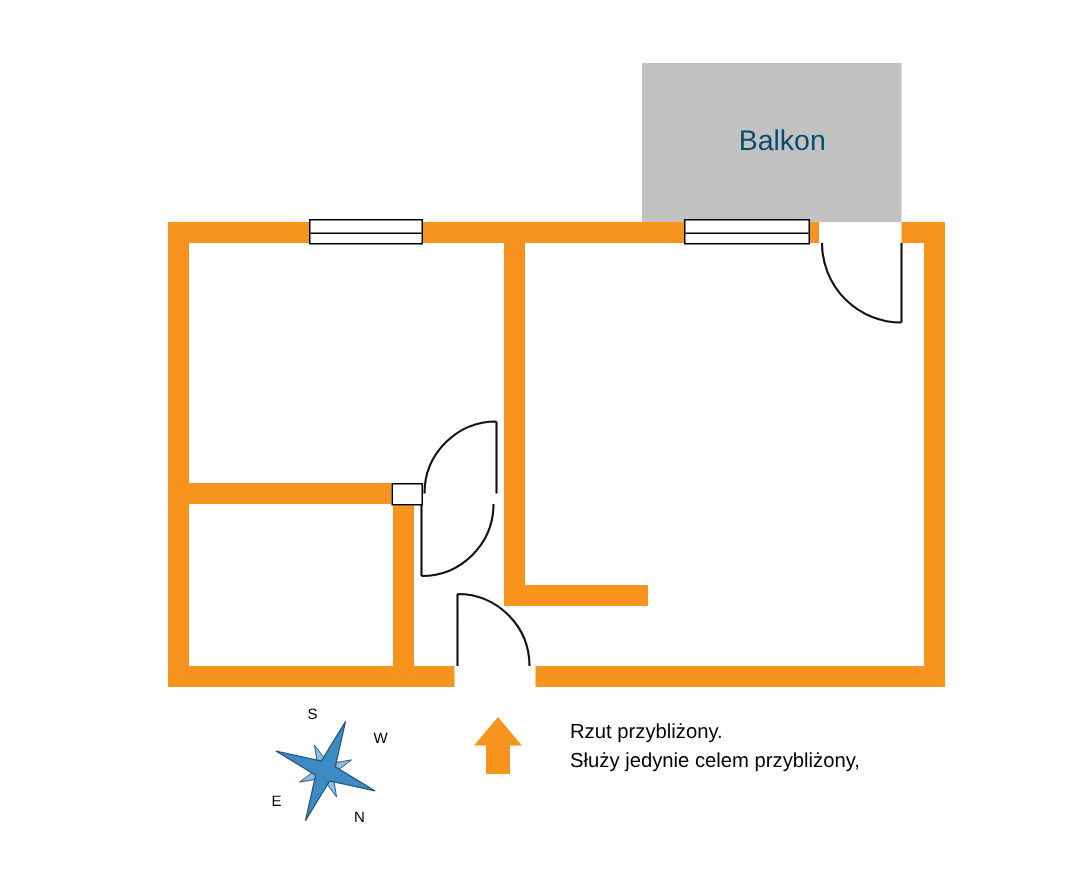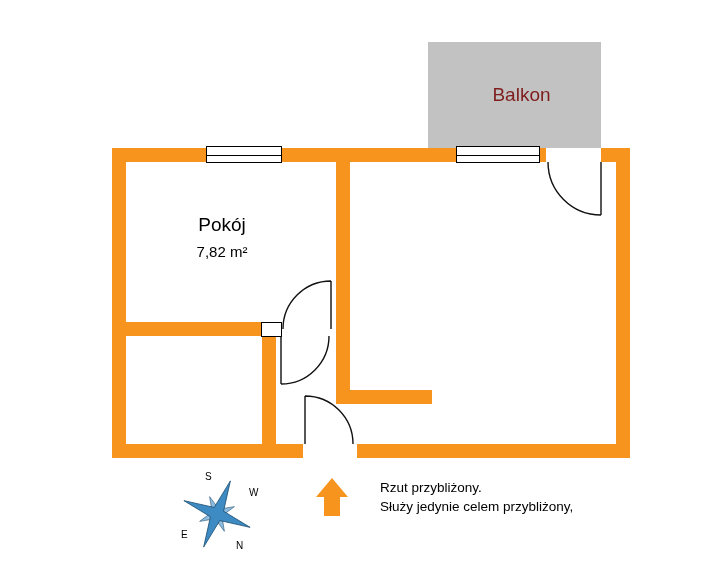--- a/index.html
+++ b/index.html
@@ -7,21 +7,21 @@
   .canvas {
     position: relative; width: 724px; height: 586px;
     background: #ffffff; overflow: hidden;
   }
   .wall { position: absolute; background: var(--wall, #F7941E); }
   .balcony {
     position: absolute; left: 428px; top: 42px; width: 173px; height: 106px;
     background: var(--balcony, #C2C2C2);
     display: flex; align-items: center; justify-content: center;
   }
-  .balcony-label { font-size: 19px; color: #7f1d1d; padding-left: 14px; }
+  .balcony-label { font-size: 19px; color: #0c4a6e; padding-left: 14px; }
   .window {
     position: absolute; height: 17px; top: 146px;
     background: #fff; border: 1px solid #000; box-sizing: border-box;
   }
   .window .pane {
     position: absolute; left: 0; right: 0; top: 50%;
     border-top: 1px solid #000; height: 0;
   }
   .win-1 { left: 206px; width: 76px; }
   .win-2 { left: 456px; width: 84px; }
@@ -81,24 +81,20 @@
 
   <div class="door-cap"></div>
 
   <svg class="overlay" width="724" height="586" viewBox="0 0 724 586">
     <path class="door-path" d="M 601 162 L 601 215 M 548 162 A 53 53 0 0 0 601 215"></path>
     <path class="door-path" d="M 331 281 L 331 329 M 331 281 A 48 48 0 0 0 283 329"></path>
     <path class="door-path" d="M 281 336 L 281 384 M 281 384 A 48 48 0 0 0 329 336"></path>
     <path class="door-path" d="M 305 444 L 305 396 M 305 396 A 48 48 0 0 1 353 444"></path>
   </svg>
 
-  <div class="room-label label-pokoj">
-    <div class="room-name">Pokój</div>
-    <div class="room-area">7,82 m²</div>
-  </div>
 
   <svg class="compass" viewBox="-40 -40 80 80">
     <polygon points="12.7,-12.7 5,0 12.7,12.7 0,5 -12.7,12.7 -5,0 -12.7,-12.7 0,-5" style="fill:var(--compass-diag,#8FBBDD); stroke:var(--compass-stroke,#1B4F72); stroke-width:0.5"></polygon>
     <polygon points="0,-34 4.8,-4.8 34,0 4.8,4.8 0,34 -4.8,4.8 -34,0 -4.8,-4.8" style="fill:var(--compass-main,#3E8AC2); stroke:var(--compass-stroke,#1B4F72); stroke-width:0.7"></polygon>
   </svg>
   <div class="compass-letter cl-s">S</div>
   <div class="compass-letter cl-w">W</div>
   <div class="compass-letter cl-n">N</div>
   <div class="compass-letter cl-e">E</div>
 

